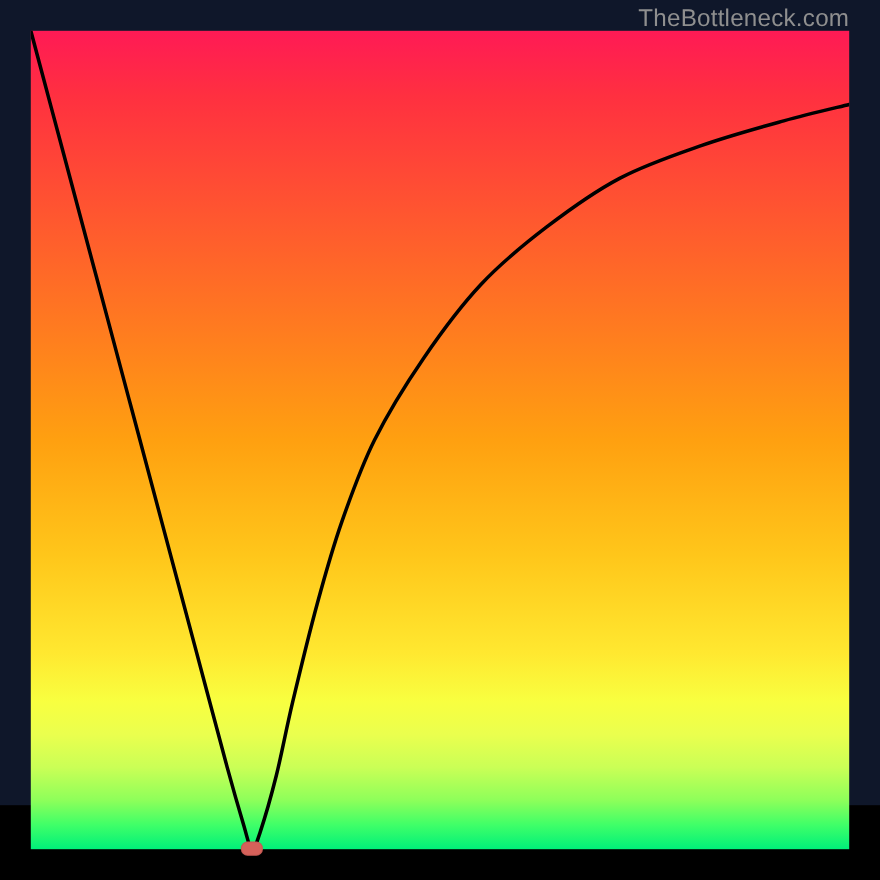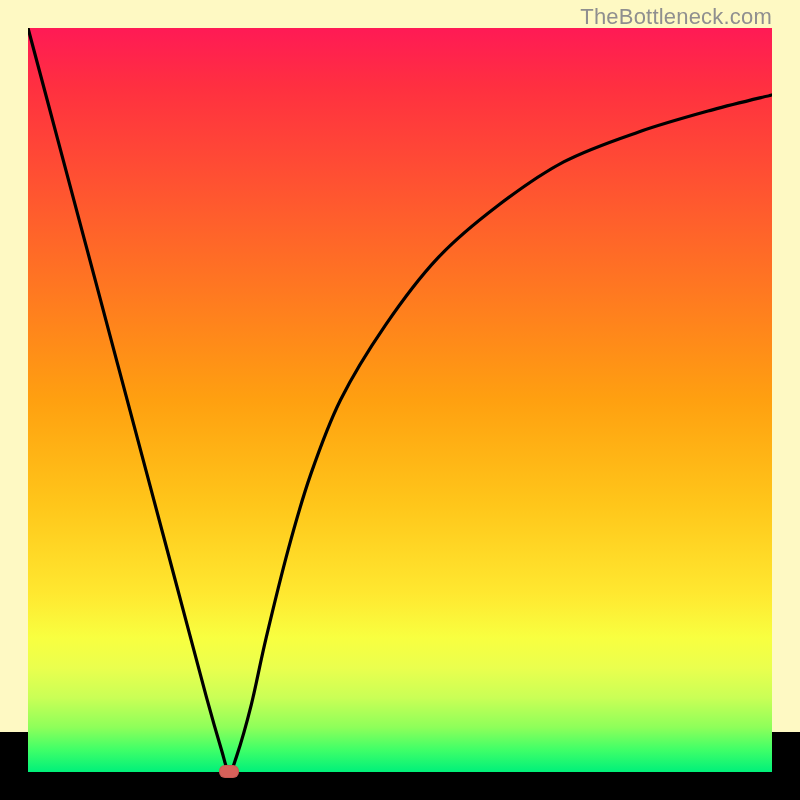--- a/index.html
+++ b/index.html
@@ -8,21 +8,21 @@
     width: 800px;
     height: 800px;
     background: #000;
     overflow: hidden;
     font-family: Arial, Helvetica, sans-serif;
   }
   .frame {
     position: relative;
     width: 800px;
     height: 732px;
-    background: #fef9c3;
+    background: #0f172a;
   }
   .plot-area {
     position: absolute;
     left: 28px;
     top: 28px;
     width: 744px;
     height: 744px;
     
     background: linear-gradient(
       to bottom,

